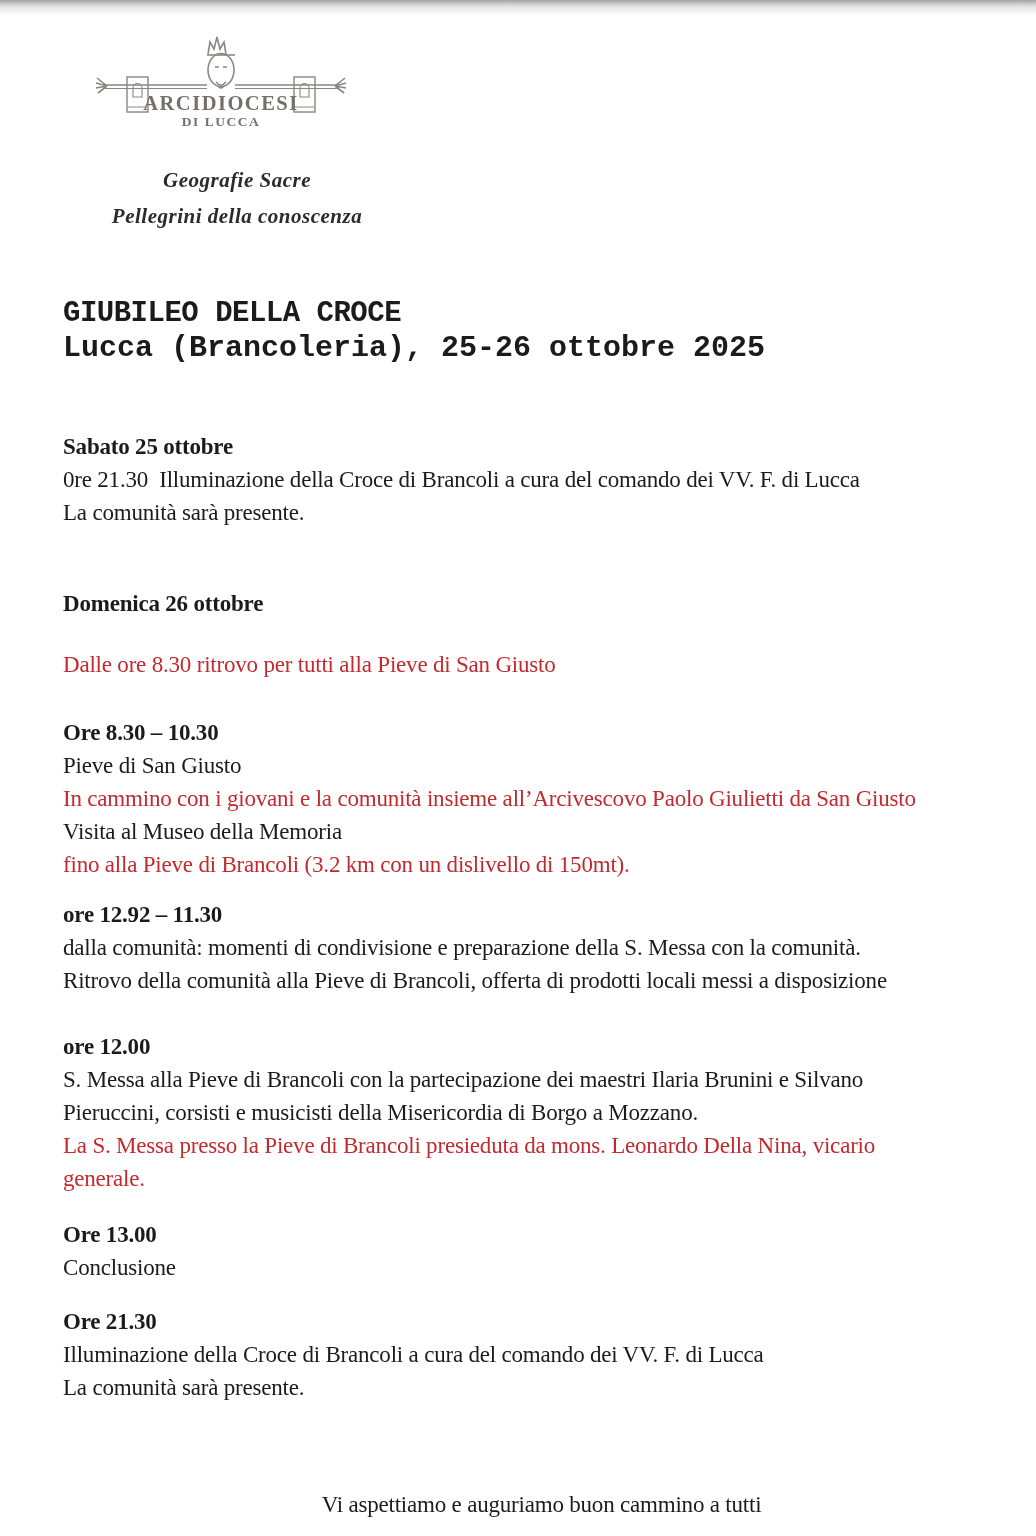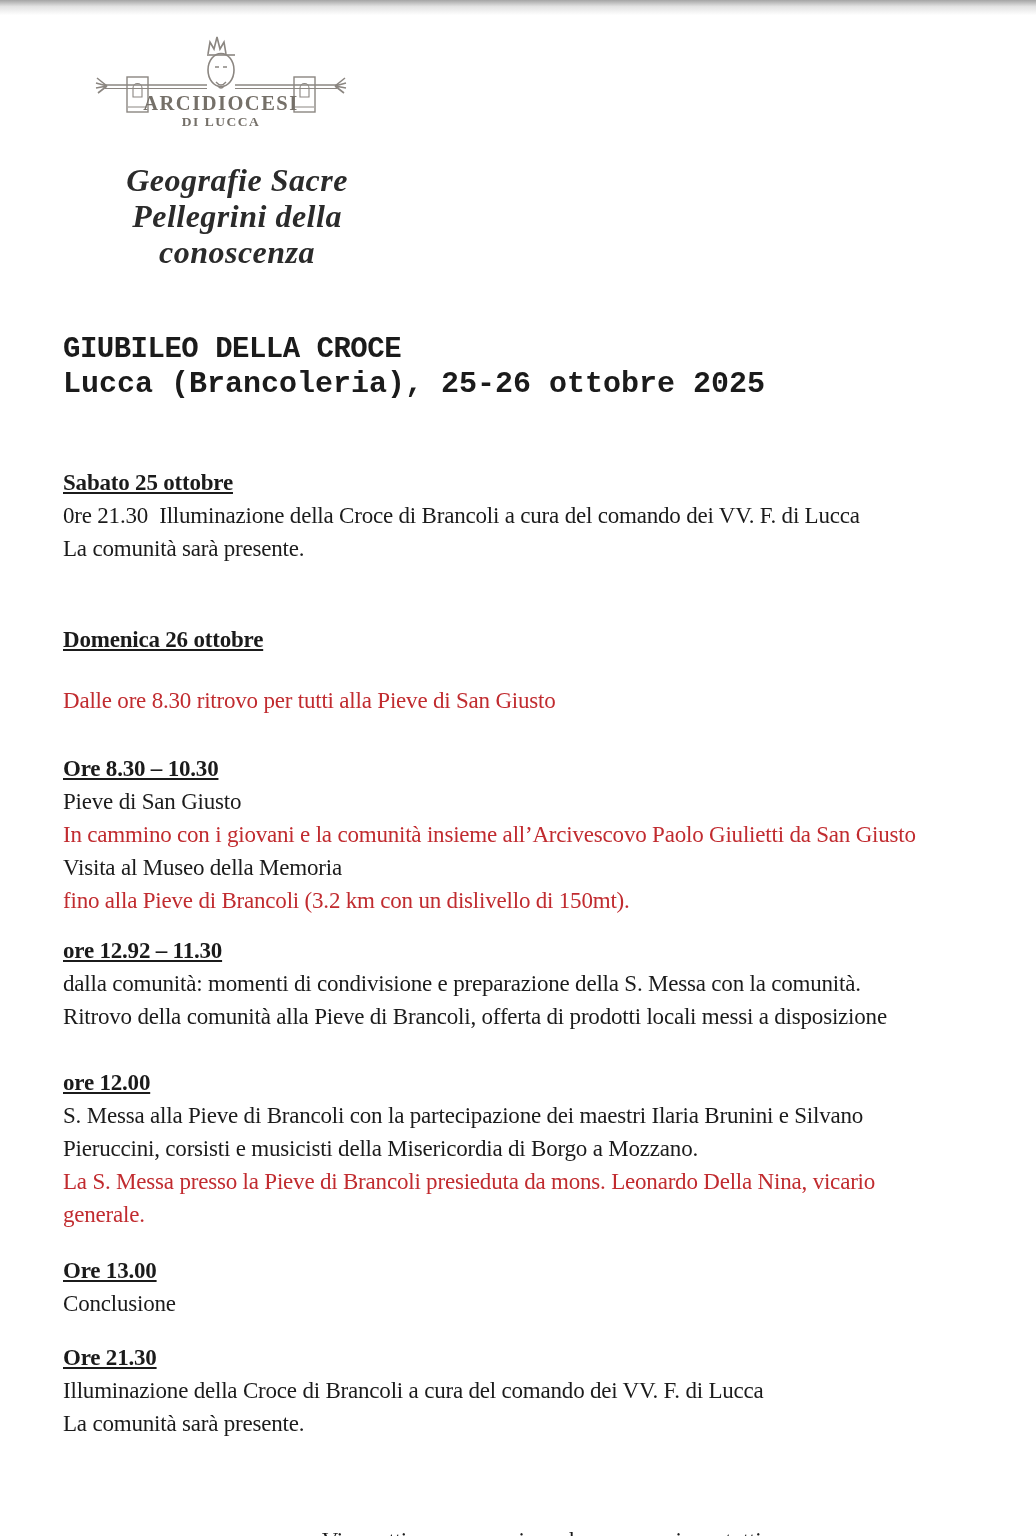--- a/index.html
+++ b/index.html
@@ -42,21 +42,21 @@
     letter-spacing: 1.5px;
     font-weight: 600;
   }
   
   .tagline {
     margin-top: 32px;
     width: 348px;
     text-align: center;
     font-style: italic;
     font-weight: 600;
-    font-size: 32px;
+    font-size: 21px;
     line-height: 36px;
     color: #2b2b2b;
     letter-spacing: .5px;
   }
   
   .header { margin-top: 62px; font-family: Liberation Mono, monospace; }
   .title {
     font-size: 29px;
     font-weight: bold;
     line-height: 36px;
@@ -69,21 +69,21 @@
     line-height: 32px;
     white-space: pre;
   }
   
   .ln {
     font-size: 23px;
     line-height: 33px;
     letter-spacing: -0.2px;
     white-space: pre;
   }
-  .bold { font-weight: bold; text-decoration: underline; }
+  .bold { font-weight: bold; }
   .red  { color: var(--accent); }
   .sec-sat    { margin-top: 66px; }
   .sec-dom    { margin-top: 58px; }
   .sec-notice { margin-top: 28px; }
   .sec-slot1  { margin-top: 35px; }
   .sec-slot2  { margin-top: 17px; }
   .sec-slot3  { margin-top: 33px; }
   .sec-slot4  { margin-top: 23px; }
   .sec-slot5  { margin-top: 21px; }
   .closing    { margin-top: 84px; text-align: center; }

